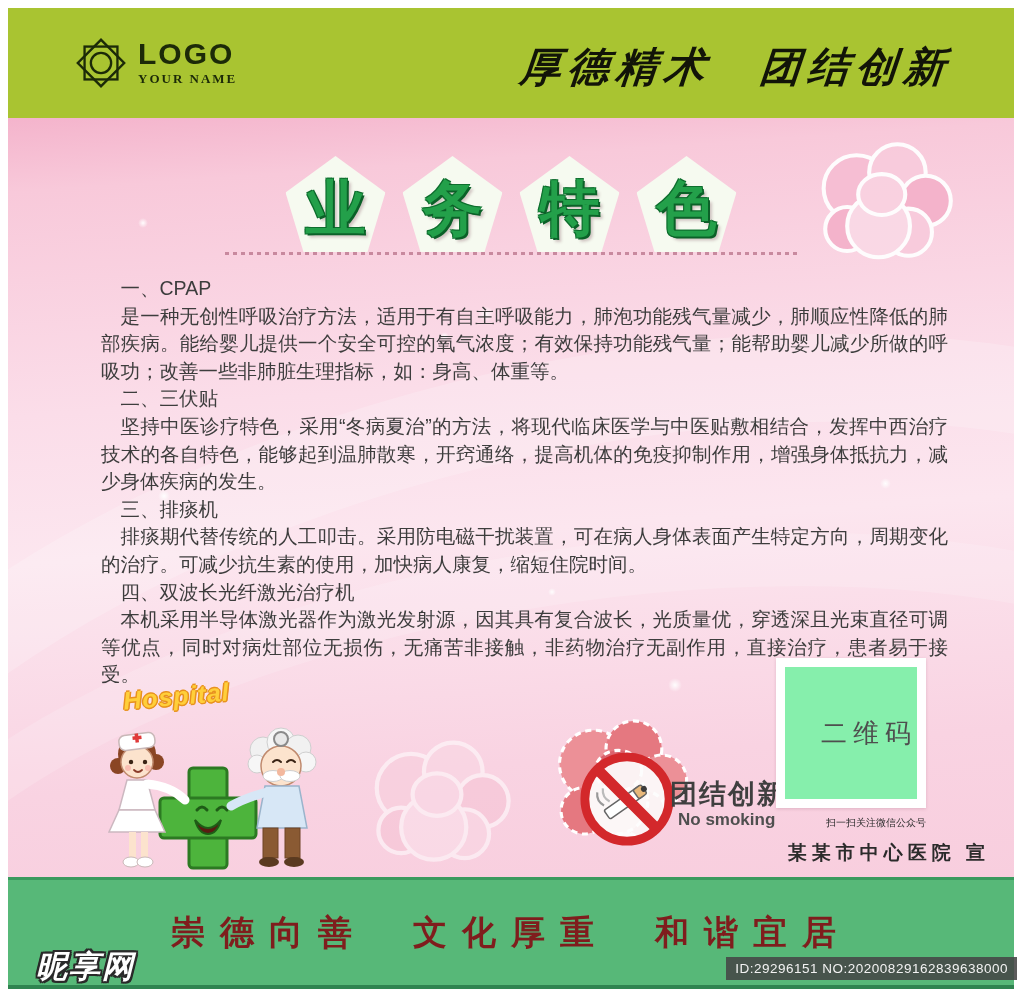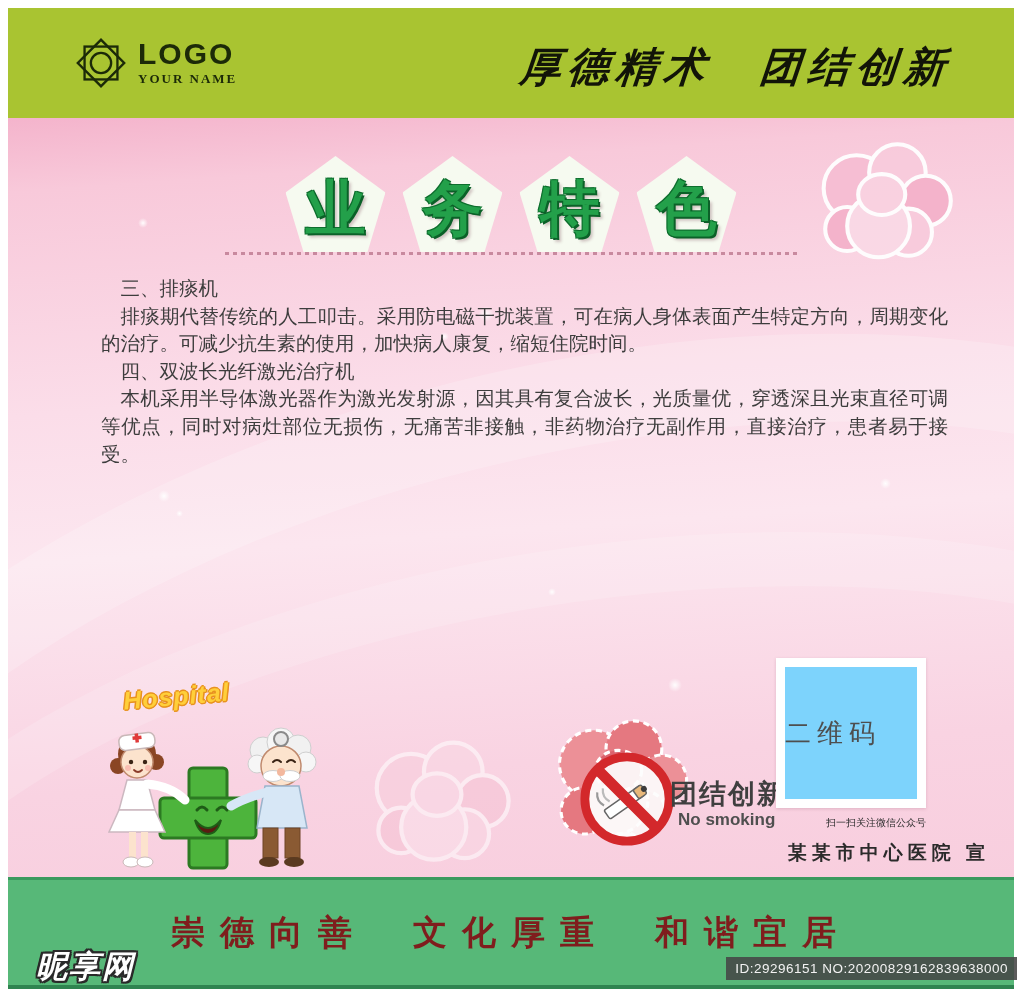--- a/index.html
+++ b/index.html
@@ -59,22 +59,22 @@
   .flower-red{left:536px;top:592px;width:155px;height:152px;}
 
   
   .nosmoke-sign{position:absolute;left:570px;top:632px;width:98px;height:98px;}
   .nosmoke-zh{position:absolute;left:662px;top:658px;font-size:27px;font-weight:700;color:#3f3f3f;letter-spacing:2px;}
   .nosmoke-en{position:absolute;left:670px;top:692px;font-size:17px;font-weight:700;color:#4f4f4f;}
 
   
   .qr-box{position:absolute;left:768px;top:540px;width:150px;height:150px;background:#ffffff;
           box-shadow:0 1px 3px rgba(150,90,110,.25);}
-  .qr-inner{position:absolute;left:9px;top:9px;right:9px;bottom:9px;background:#7dd3fc;
-          display:flex;align-items:center;justify-content:flex-start;}
+  .qr-inner{position:absolute;left:9px;top:9px;right:9px;bottom:9px;background:#86efac;
+          display:flex;align-items:center;justify-content:flex-end;}
   .qr-inner span{font-size:26px;color:#4e4e4e;letter-spacing:6px;}
   .qr-caption{position:absolute;left:760px;top:698px;width:166px;text-align:center;font-size:10px;color:#2f2f2f;margin-left:25px;}
   .publisher{position:absolute;right:24px;top:722px;font-size:19px;font-weight:600;color:#2b2b2b;letter-spacing:5px;}
 
   
   .footer{position:absolute;left:8px;top:877px;width:1006px;height:112px;background:#57b878;
           border-top:3px solid #3a9a5e;border-bottom:4px solid #2f8450;box-sizing:border-box;
           display:flex;align-items:center;justify-content:center;gap:46px;}
   .slogan{font-size:34px;font-weight:800;color:#7f1d1d;letter-spacing:15px;}
 
@@ -145,20 +145,28 @@
       <div class="pent">
           <span>特</span>
         </div>
       <div class="pent">
           <span>色</span>
         </div>
     </div>
     <div class="divider"></div>
 
     <div class="content">
+      <div class="sec">
+        <div class="sec-heading">一、CPAP</div>
+        <p class="sec-body">是一种无创性呼吸治疗方法，适用于有自主呼吸能力，肺泡功能残气量减少，肺顺应性降低的肺部疾病。能给婴儿提供一个安全可控的氧气浓度；有效保持功能残气量；能帮助婴儿减少所做的呼吸功；改善一些非肺脏生理指标，如：身高、体重等。</p>
+      </div>
+      <div class="sec">
+        <div class="sec-heading">二、三伏贴</div>
+        <p class="sec-body">坚持中医诊疗特色，采用“冬病夏治”的方法，将现代临床医学与中医贴敷相结合，发挥中西治疗技术的各自特色，能够起到温肺散寒，开窍通络，提高机体的免疫抑制作用，增强身体抵抗力，减少身体疾病的发生。</p>
+      </div>
       <div class="sec">
         <div class="sec-heading">三、排痰机</div>
         <p class="sec-body">排痰期代替传统的人工叩击。采用防电磁干扰装置，可在病人身体表面产生特定方向，周期变化的治疗。可减少抗生素的使用，加快病人康复，缩短住院时间。</p>
       </div>
       <div class="sec">
         <div class="sec-heading">四、双波长光纤激光治疗机</div>
         <p class="sec-body">本机采用半导体激光器作为激光发射源，因其具有复合波长，光质量优，穿透深且光束直径可调等优点，同时对病灶部位无损伤，无痛苦非接触，非药物治疗无副作用，直接治疗，患者易于接受。</p>
       </div>
     </div>
 

